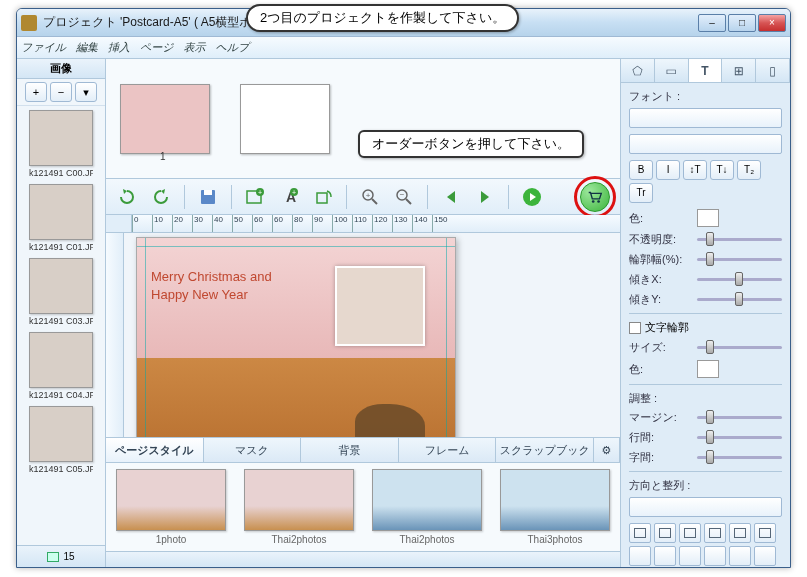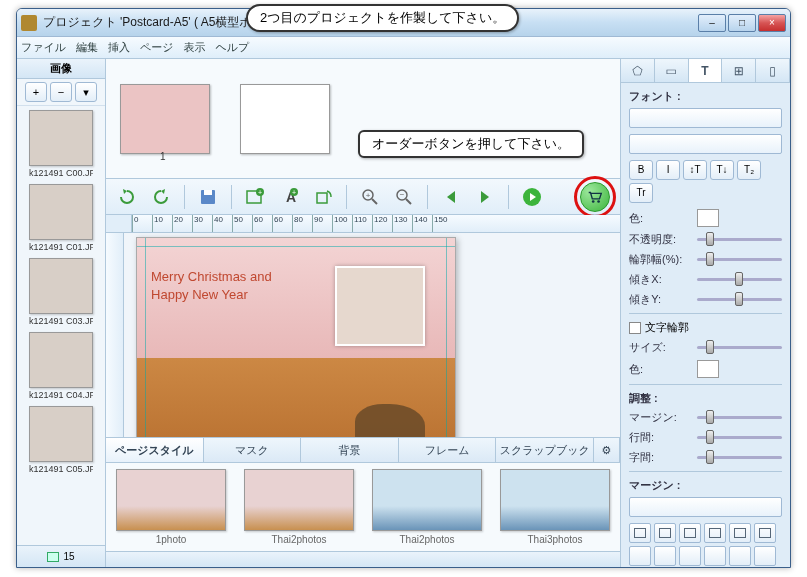--- a/index.html
+++ b/index.html
@@ -5,21 +5,21 @@
   * { box-sizing: border-box; margin: 0; padding: 0; font-family: "MS PGothic", sans-serif; }
   body { background: #fff; width: 807px; height: 577px; overflow: hidden; position: relative; }
   .window { position: absolute; left: 16px; top: 8px; width: 775px; height: 560px; border: 1px solid #3a5f8a; border-radius: 6px 6px 0 0; box-shadow: 0 0 6px rgba(0,0,0,0.3); background: #fff; overflow: hidden; }
   .titlebar { height: 28px; background: linear-gradient(to bottom,#e8f2fb,#c7dff3 50%,#b6d3eb); display:flex; align-items:center; padding:0 4px; font-size:12px; color:#1a1a1a; border-bottom:1px solid #9fb9d4; }
   .app-icon { width:16px; height:16px; margin-right:6px; background:#b08830; border-radius:2px; }
   .title-text { flex:1; white-space:nowrap; overflow:hidden; }
   .winbtns { display:flex; gap:2px; }
   .winbtn { width:28px; height:18px; border:1px solid #5a7fa8; border-radius:2px; background:linear-gradient(to bottom,#e2eefb,#b8d4ed); font-size:10px; text-align:center; line-height:16px; cursor:pointer;}
   .winbtn.close { background:linear-gradient(to bottom,#f5a3a3,#d65454,#c62f2f); color:#fff; }
   .menubar { height:22px; background:linear-gradient(to bottom,#f6fbff,#dfeefa); border-bottom:1px solid #b0c8dc; display:flex; align-items:center; font-size:11px; padding:0 4px; gap:10px;}
-  .menubar span { cursor:default; color:#344; }
+  .menubar span { cursor:default; color:#344;font-style:italic; }
   .body { display:flex; height:calc(100% - 50px); }
   .left-panel { width:100px; border-right:1px solid #b0c8dc; background:#f0f6fb; display:flex; flex-direction:column;}
   .panel-head { font-size:11px; font-weight:bold; text-align:center; padding:2px 0; background:linear-gradient(to bottom,#eaf3fb,#d4e6f5); border-bottom:1px solid #b0c8dc;}
   .panel-tools { display:flex; gap:3px; padding:3px; justify-content:center; border-bottom:1px solid #d2e0ed;}
   .tbtn { width:22px; height:20px; border:1px solid #9fb9d4; background:linear-gradient(to bottom,#fff,#e3eef8); border-radius:3px; font-size:11px; text-align:center; line-height:18px; cursor:pointer;}
   .thumb-list { flex:1; overflow:auto; padding:4px 0; display:flex; flex-direction:column; align-items:center; gap:6px;}
   .thumb { width:64px; }
   .thumb .img { width:64px; height:56px; background:#d8cfc7; border:1px solid #999; box-shadow:1px 1px 2px rgba(0,0,0,0.2);}
   .thumb .lbl { font-size:9px; text-align:center; margin-top:2px; color:#333; white-space:nowrap; overflow:hidden;}
   .panel-foot { height:22px; border-top:1px solid #b0c8dc; display:flex; align-items:center; justify-content:center; font-size:10px; gap:4px; background:linear-gradient(to bottom,#eaf3fb,#d4e6f5);}
@@ -54,21 +54,21 @@
   .template-strip { height:88px; display:flex; gap:18px; padding:6px 10px; overflow:hidden; background:#f6fafd;}
   .tpl { width:110px; }
   .tpl .img { width:110px; height:62px; border:1px solid #999; background:linear-gradient(to bottom,#e8d2d2 60%,#c89050); box-shadow:1px 1px 2px rgba(0,0,0,0.2);}
   .tpl.blue .img { background:linear-gradient(to bottom,#cde2ef 60%,#6a94b8);}
   .tpl .lbl { font-size:10px; text-align:center; margin-top:3px; color:#666;}
   .right-panel { width:190px; background:#dfecf7; font-size:11px; overflow:auto;}
   .rtabs { display:flex; height:24px; background:linear-gradient(to bottom,#eef6fc,#d4e6f5); border-bottom:1px solid #b0c8dc;}
   .rtab { flex:1; border-right:1px solid #b0c8dc; display:flex; align-items:center; justify-content:center; cursor:pointer; font-size:12px; color:#456;}
   .rtab.active { background:#fff; font-weight:bold;}
   .prop-section { padding:6px 8px; }
-  .prop-label { font-weight:bold; color:#334; margin-bottom:4px;}
+  .prop-label { font-weight:normal; color:#334; margin-bottom:4px;}
   .prop-combo { width:100%; height:20px; border:1px solid #9fb9d4; background:linear-gradient(to bottom,#fff,#e8f2fb); border-radius:2px; margin-bottom:6px;}
   .btn-row { display:flex; gap:3px; margin-bottom:6px; flex-wrap:wrap;}
   .pbtn { width:24px; height:20px; border:1px solid #9fb9d4; background:linear-gradient(to bottom,#fff,#e3eef8); border-radius:3px; font-size:10px; text-align:center; line-height:18px; cursor:pointer;}
   .prop-row { display:flex; align-items:center; gap:6px; margin-bottom:5px;}
   .prop-row label { flex:0 0 62px; color:#334;}
   .swatch { width:22px; height:18px; border:1px solid #999; background:#fff;}
   .slider { flex:1; display:flex; align-items:center; gap:4px;}
   .slider .track { flex:1; height:3px; background:#aac; position:relative; border-radius:2px;}
   .slider .knob { width:8px; height:14px; background:linear-gradient(to bottom,#eee,#aaa); border:1px solid #666; border-radius:2px; position:absolute; top:-6px; left:10%;}
   .chk { width:12px; height:12px; border:1px solid #888; background:#fff; display:inline-block; margin-right:4px; vertical-align:middle;}
@@ -381,21 +381,21 @@
           </div>
         <div class="prop-row">
             <label>字間:</label>
             <div class="slider">
               <div class="track">
                 <div class="knob"></div>
               </div>
             </div>
           </div>
         <div class="hr"></div>
-        <div class="prop-label">マージン :</div>
+        <div class="prop-label">方向と整列 :</div>
         <div class="prop-combo"></div>
         <div class="align-grid">
           <div class="abtn">
               <span></span>
             </div>
           <div class="abtn">
               <span></span>
             </div>
           <div class="abtn">
               <span></span>

